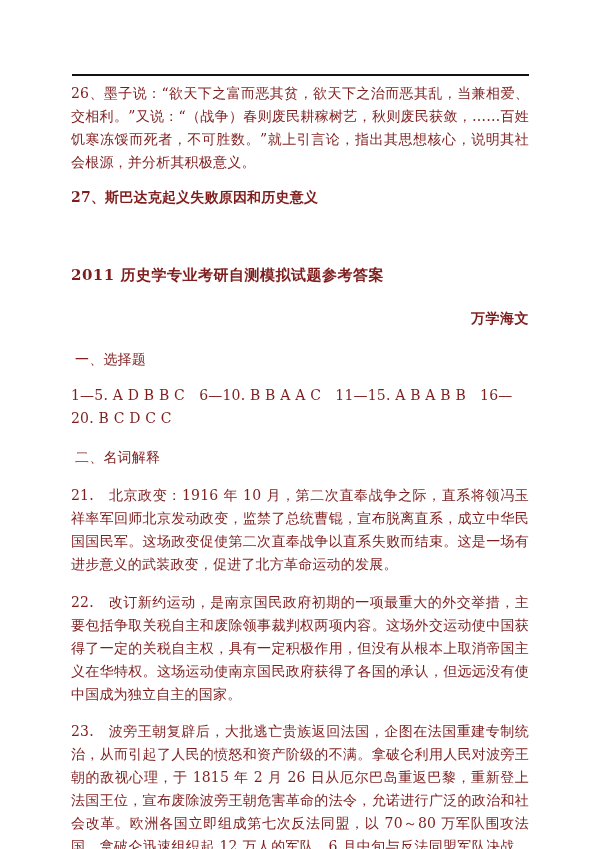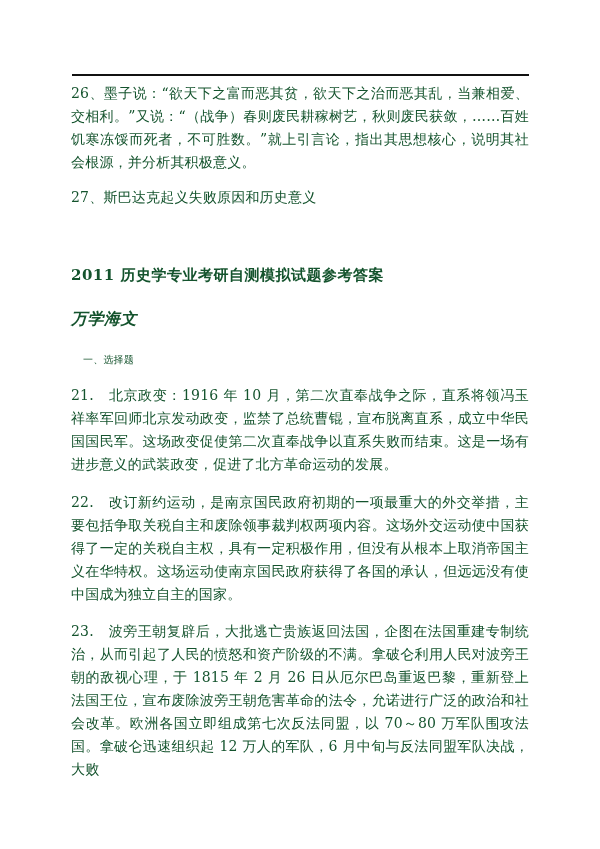--- a/index.html
+++ b/index.html
@@ -6,21 +6,21 @@
     margin: 0;
     padding: 0;
     background: #ffffff;
   }
   .page {
     position: relative;
     width: 600px;
     height: 849px;
     background: #ffffff;
     font-family: "DejaVu Serif", "Liberation Serif", serif;
-    color: #14532d;
+    color: #7f1d1d;
     overflow: hidden;
   }
   .divider {
     position: absolute;
     left: 72px;
     top: 74px;
     width: 457px;
     height: 2px;
     background: #111111;
   }
@@ -32,41 +32,40 @@
   }
   .para {
     margin: 0 0 14px 0;
     font-size: 14px;
     line-height: 23px;
     text-align: justify;
     text-justify: inter-ideograph;
     letter-spacing: 0.2px;
   }
   .q26 { margin-bottom: 12px; }
-  .q27 { margin-bottom: 55px; }
+  .q27 { margin-bottom: 55px; font-weight: bold; }
   .doc-title {
     margin: 0 0 20px 0;
     font-size: 15px;
     line-height: 23px;
     font-weight: bold;
     text-align: left;
     letter-spacing: 0.5px;
   }
   .doc-author {
     margin: 0 0 18px 0;
-    font-size: 16px;
+    font-size: 14px;
     line-height: 23px;
     font-weight: bold;
-    text-align: left;
+    text-align: right;
     letter-spacing: 0.5px;
-    font-style: italic;
   }
   .heading {
-    margin: 12px;
-    font-size: 10px;
+    margin: 4px;
+    font-size: 14px;
     line-height: 23px;
     letter-spacing: 0.2px;
   }
   .sec1 { margin-bottom: 13px; }
   .sec2 { margin-bottom: 15px; }
   .answers {
     margin: 0 0 16px 0;
     font-size: 14px;
     line-height: 23px;
     white-space: pre-wrap;
@@ -80,17 +79,19 @@
 <body>
 
 <div class="page">
   <div class="divider"></div>
   <div class="content">
     <p class="para q26">26、墨子说：“欲天下之富而恶其贫，欲天下之治而恶其乱，当兼相爱、交相利。”又说：“（战争）春则废民耕稼树艺，秋则废民获敛，……百姓饥寒冻馁而死者，不可胜数。”就上引言论，指出其思想核心，说明其社会根源，并分析其积极意义。</p>
     <p class="para q27">27、斯巴达克起义失败原因和历史意义</p>
     <h1 class="doc-title">2011 历史学专业考研自测模拟试题参考答案</h1>
     <h2 class="doc-author">万学海文</h2>
     <p class="heading sec1">一、选择题</p>
+    <p class="answers">1—5. A D B B C　6—10. B B A A C　11—15. A B A B B　16—20. B C D C C</p>
+    <p class="heading sec2">二、名词解释</p>
     <p class="para p21">21.　北京政变：1916 年 10 月，第二次直奉战争之际，直系将领冯玉祥率军回师北京发动政变，监禁了总统曹锟，宣布脱离直系，成立中华民国国民军。这场政变促使第二次直奉战争以直系失败而结束。这是一场有进步意义的武装政变，促进了北方革命运动的发展。</p>
     <p class="para p22">22.　改订新约运动，是南京国民政府初期的一项最重大的外交举措，主要包括争取关税自主和废除领事裁判权两项内容。这场外交运动使中国获得了一定的关税自主权，具有一定积极作用，但没有从根本上取消帝国主义在华特权。这场运动使南京国民政府获得了各国的承认，但远远没有使中国成为独立自主的国家。</p>
     <p class="para p23">23.　波旁王朝复辟后，大批逃亡贵族返回法国，企图在法国重建专制统治，从而引起了人民的愤怒和资产阶级的不满。拿破仑利用人民对波旁王朝的敌视心理，于 1815 年 2 月 26 日从厄尔巴岛重返巴黎，重新登上法国王位，宣布废除波旁王朝危害革命的法令，允诺进行广泛的政治和社会改革。欧洲各国立即组成第七次反法同盟，以 70～80 万军队围攻法国。拿破仑迅速组织起 12 万人的军队，6 月中旬与反法同盟军队决战，大败</p>
   </div>
 </div>
 
 </body></html>

